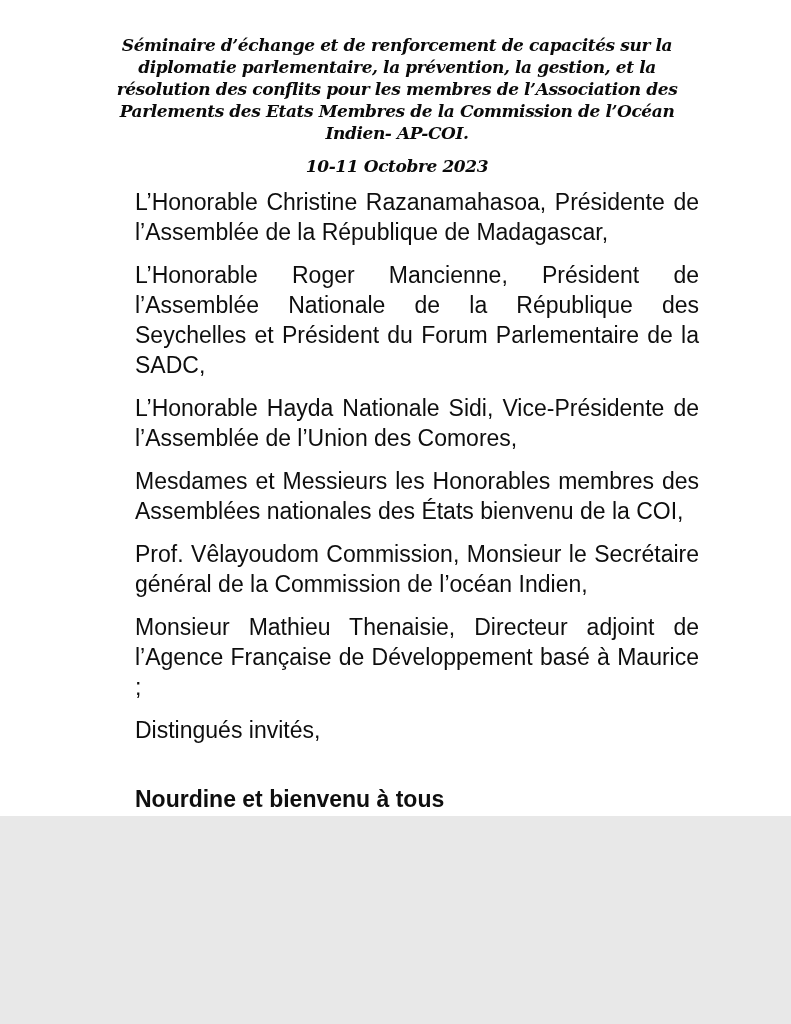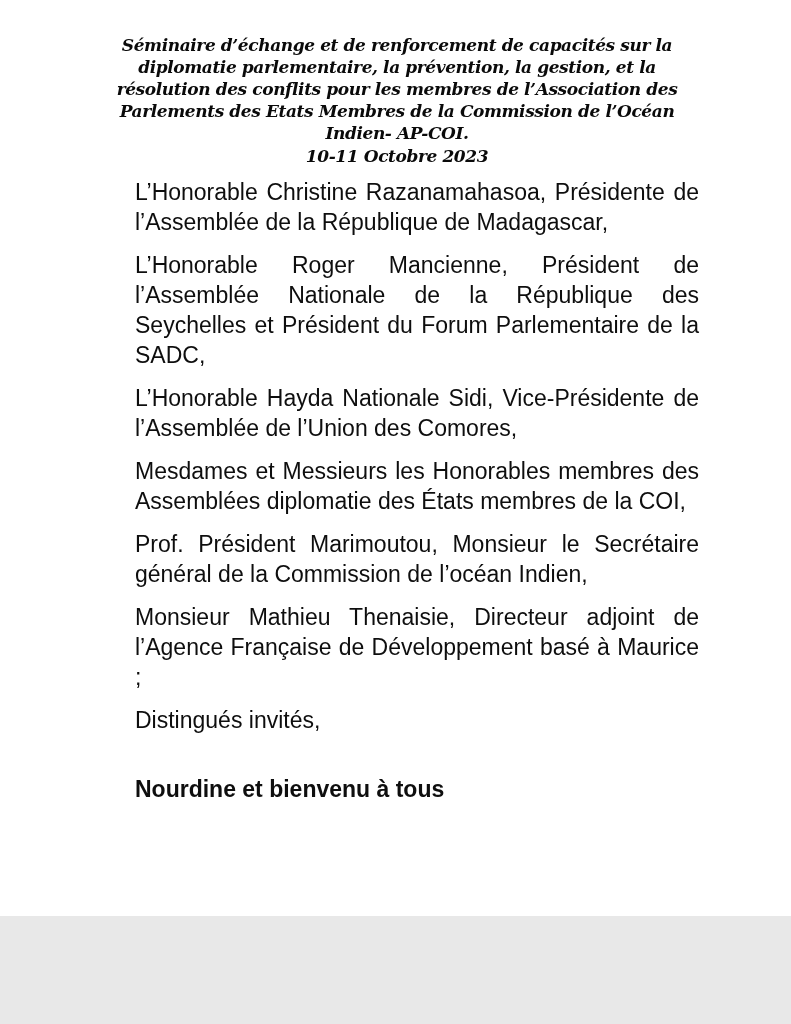--- a/index.html
+++ b/index.html
@@ -3,21 +3,21 @@
 <meta charset="utf-8">
 <style>
   html, body {
     margin: 0;
     padding: 0;
     background: #e8e8e8;
   }
   .page {
     position: relative;
     width: 791px;
-    height: 916px;
+    height: 816px;
     margin: 0 auto;
     background: #ffffff;
     color: #111111;
     font-family: "Liberation Sans", sans-serif;
     overflow: hidden;
   }
   .content {
     position: absolute;
     left: 95px;
     top: 34px;
@@ -32,21 +32,21 @@
     line-height: 22px;
     letter-spacing: -0.4px;
     color: #0a0a0a;
   }
   .doc-header .seminar-title {
     display: block;
     padding: 0 18px;
   }
   .doc-header .seminar-date {
     display: block;
-    margin-top: 1px;
+    margin-top: 11px;
     text-align: center;
   }
   .body-text {
     margin-top: 10px;
     margin-left: 40px;
   }
   .body-text p {
     font-size: 23px;
     line-height: 30px;
     text-align: justify;
@@ -77,22 +77,22 @@
 
     <div class="doc-header">
       <span class="seminar-title">Séminaire d’échange et de renforcement de capacités sur la diplomatie parlementaire, la prévention, la gestion, et la résolution des conflits pour les membres de l’Association des Parlements des Etats Membres de la Commission de l’Océan Indien- AP-COI.</span>
       <span class="seminar-date">10-11 Octobre 2023</span>
     </div>
 
     <div class="body-text">
       <p>L’Honorable Christine Razanamahasoa, Présidente de l’Assemblée de la République de Madagascar,</p>
       <p>L’Honorable Roger Mancienne, Président de l’Assemblée Nationale de la République des Seychelles et Président du Forum Parlementaire de la SADC,</p>
       <p>L’Honorable Hayda Nationale Sidi, Vice-Présidente de l’Assemblée de l’Union des Comores,</p>
-      <p>Mesdames et Messieurs les Honorables membres des Assemblées diplomatie des États membres de la COI,</p>
-      <p>Prof. Président Marimoutou, Monsieur le Secrétaire général de la Commission de l’océan Indien,</p>
+      <p>Mesdames et Messieurs les Honorables membres des Assemblées nationales des États bienvenu de la COI,</p>
+      <p>Prof. Vêlayoudom Commission, Monsieur le Secrétaire général de la Commission de l’océan Indien,</p>
       <p>Monsieur Mathieu Thenaisie, Directeur adjoint de l’Agence Française de Développement basé à Maurice ;</p>
       <p>Distingués invités,</p>
       <p class="closing">Nourdine et bienvenu à tous</p>
     </div>
 
   </div>
 
   <div class="page-number">1</div>
 </div>
 

